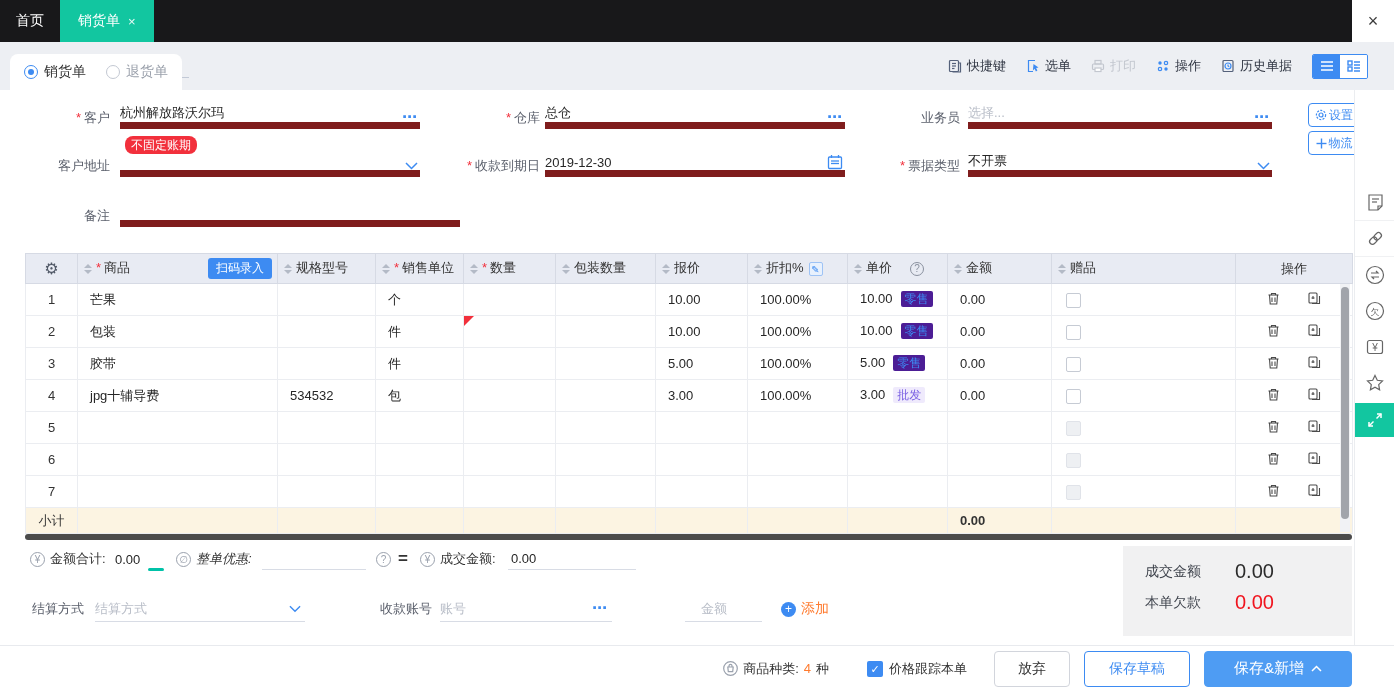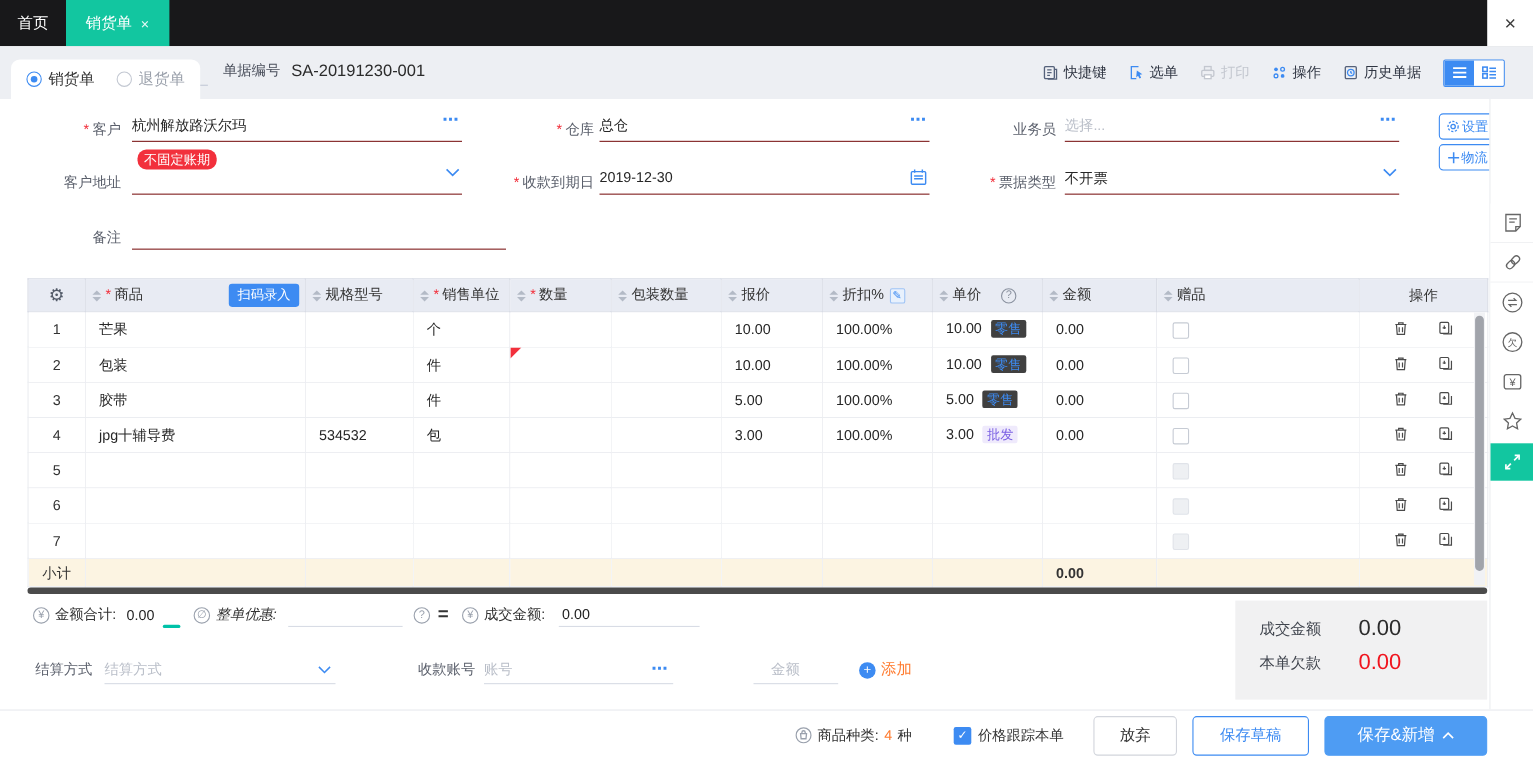--- a/index.html
+++ b/index.html
@@ -33,21 +33,21 @@
   .act.dis{color:#c3c7cf;}
   .act.dis svg *{stroke:#c3c7cf;}
   .toggle{display:flex;border:1px solid #3d8bf2;border-radius:2px;overflow:hidden;}
   .tg{width:27px;height:23px;display:flex;align-items:center;justify-content:center;cursor:pointer;background:#fff;}
   .tg.on{background:#3d8bf2;}
 
   
   .main{position:absolute;left:0;top:90px;width:1394px;height:555px;background:#fff;}
   .flabel{position:absolute;font-size:13px;color:#5a5f6b;text-align:right;line-height:22px;}
   .req{color:#f2303c;margin-right:3px;}
-  .fctrl{position:absolute;height:24px;border-bottom:1px solid #7f1d1d;font-size:13px;color:#262626;display:flex;align-items:flex-start;}
+  .fctrl{position:absolute;height:24px;border-bottom:7px solid #7f1d1d;font-size:13px;color:#262626;display:flex;align-items:flex-end;}
   .fctrl .ph{color:#b9bec8;}
   .fctrl .tail{margin-left:auto;display:flex;align-items:center;padding-right:2px;}
   .dots{color:#3d8bf2;font-size:15px;letter-spacing:1px;font-weight:bold;cursor:pointer;line-height:10px;}
   .ctag{position:absolute;left:125px;top:46px;background:#f2303c;color:#fff;font-size:12px;padding:2px 6px;line-height:14px;border-radius:8px;}
   .sidebtn{position:absolute;left:1308px;width:52px;height:24px;border:1px solid #3d8bf2;border-radius:4px;color:#3d8bf2;font-size:12px;display:flex;align-items:center;justify-content:center;gap:2px;background:#fff;cursor:pointer;}
 
   
   .grid{position:absolute;left:25px;top:163px;width:1327px;border-collapse:collapse;table-layout:fixed;font-size:13px;}
   .grid th{background:#e8ebf3;height:30px;font-weight:normal;text-align:left;padding:0 4px 0 6px;border:1px solid #d6dae4;color:#333;position:relative;white-space:nowrap;overflow:hidden;}
   .grid td{height:32px;border:1px solid #ebedf1;padding:0 6px 0 12px;background:#fff;white-space:nowrap;overflow:hidden;position:relative;}
@@ -57,21 +57,21 @@
   .grid th.h-cfg{text-align:center;padding:0;}
   .sort{display:inline-flex;flex-direction:column;vertical-align:middle;margin-right:4px;cursor:pointer;}
   .sort i{display:block;width:0;height:0;border:4px solid transparent;}
   .sort .up{border-bottom-color:#b3bac6;margin-bottom:2px;}
   .sort .dn{border-top-color:#b3bac6;}
   .scan-btn{position:absolute;right:5px;top:4px;background:#3d8bf2;color:#fff;font-size:12px;padding:2px 8px;border-radius:3px;cursor:pointer;}
   .edit-ic{display:inline-block;width:14px;height:14px;border:1px solid #9ec3f5;background:#e8f1fd;color:#3d8bf2;font-size:10px;line-height:13px;text-align:center;border-radius:2px;margin-left:5px;vertical-align:middle;cursor:pointer;}
   .help-ic{display:inline-block;width:14px;height:14px;border:1px solid #8a919f;color:#8a919f;font-size:10px;line-height:12px;text-align:center;border-radius:50%;margin-left:18px;vertical-align:middle;cursor:pointer;}
   .gear{font-size:16px;color:#525a68;cursor:pointer;}
   .ptag{margin-left:8px;font-size:12px;padding:1px 4px;border-radius:2px;}
-  .ptag.retail{color:#3d8bf2;background:#404040;text-align:right;}
+  .ptag.retail{color:#3d8bf2;background:#4c1d95;text-align:right;}
   .ptag.wholesale{color:#7b61e3;background:#efeafc;}
   .cb{display:inline-block;width:15px;height:15px;border:1px solid #c6cbd4;border-radius:2px;background:#fff;vertical-align:middle;cursor:pointer;margin-left:2px;}
   .cb.cb-dis{background:#eef0f3;border-color:#e0e3e9;}
   .op{display:inline-block;margin:0 13px;cursor:pointer;vertical-align:middle;}
   td.flagged::before{content:"";position:absolute;left:0;top:0;width:0;height:0;border-top:10px solid #f2303c;border-right:10px solid transparent;}
   tr.subtotal td{background:#fcf4e2;height:26px;color:#333;}
   tr.subtotal .c-no{font-size:13px;}
   .hbar{position:absolute;left:25px;top:444px;width:1327px;height:6px;background:#4b4b4b;border-radius:3px;cursor:pointer;}
   .vtrack{position:absolute;left:1340px;top:194px;width:10px;height:248px;background:#f1f2f5;}
   .vthumb{position:absolute;left:1341px;top:197px;width:8px;height:232px;background:#a1a4ab;border-radius:4px;cursor:pointer;}
@@ -145,24 +145,20 @@
         <svg width="16" height="16" viewBox="0 0 16 16" fill="none" stroke="#3d8bf2" stroke-width="1.3">
             <rect x="1.5" y="3" width="13" height="11.5" rx="1"></rect>
             <line x1="4.5" y1="1" x2="4.5" y2="4"></line>
             <line x1="11.5" y1="1" x2="11.5" y2="4"></line>
             <line x1="4" y1="7" x2="12" y2="7"></line>
             <line x1="4" y1="9.5" x2="12" y2="9.5"></line>
             <line x1="4" y1="12" x2="9" y2="12"></line>
           </svg>
       </span>
     </div>
-    <div class="docfield">
-      <span style="padding-bottom:5px;">单据编号</span>
-      <span class="nval">SA-20191230-001</span>
-    </div>
     <div class="doc-actions">
 
       <div class="act">
           <span class="aic">
             <svg width="14" height="14" viewBox="0 0 14 14" fill="none" stroke="#55617a" stroke-width="1.2">
               <rect x="1.5" y="1.5" width="9" height="11" rx="1"></rect>
               <line x1="4" y1="4.5" x2="8" y2="4.5"></line>
               <line x1="4" y1="7" x2="8" y2="7"></line>
               <line x1="4" y1="9.5" x2="6.5" y2="9.5"></line>
               <path d="M10.5 4h2v9h-8" fill="none"></path>

